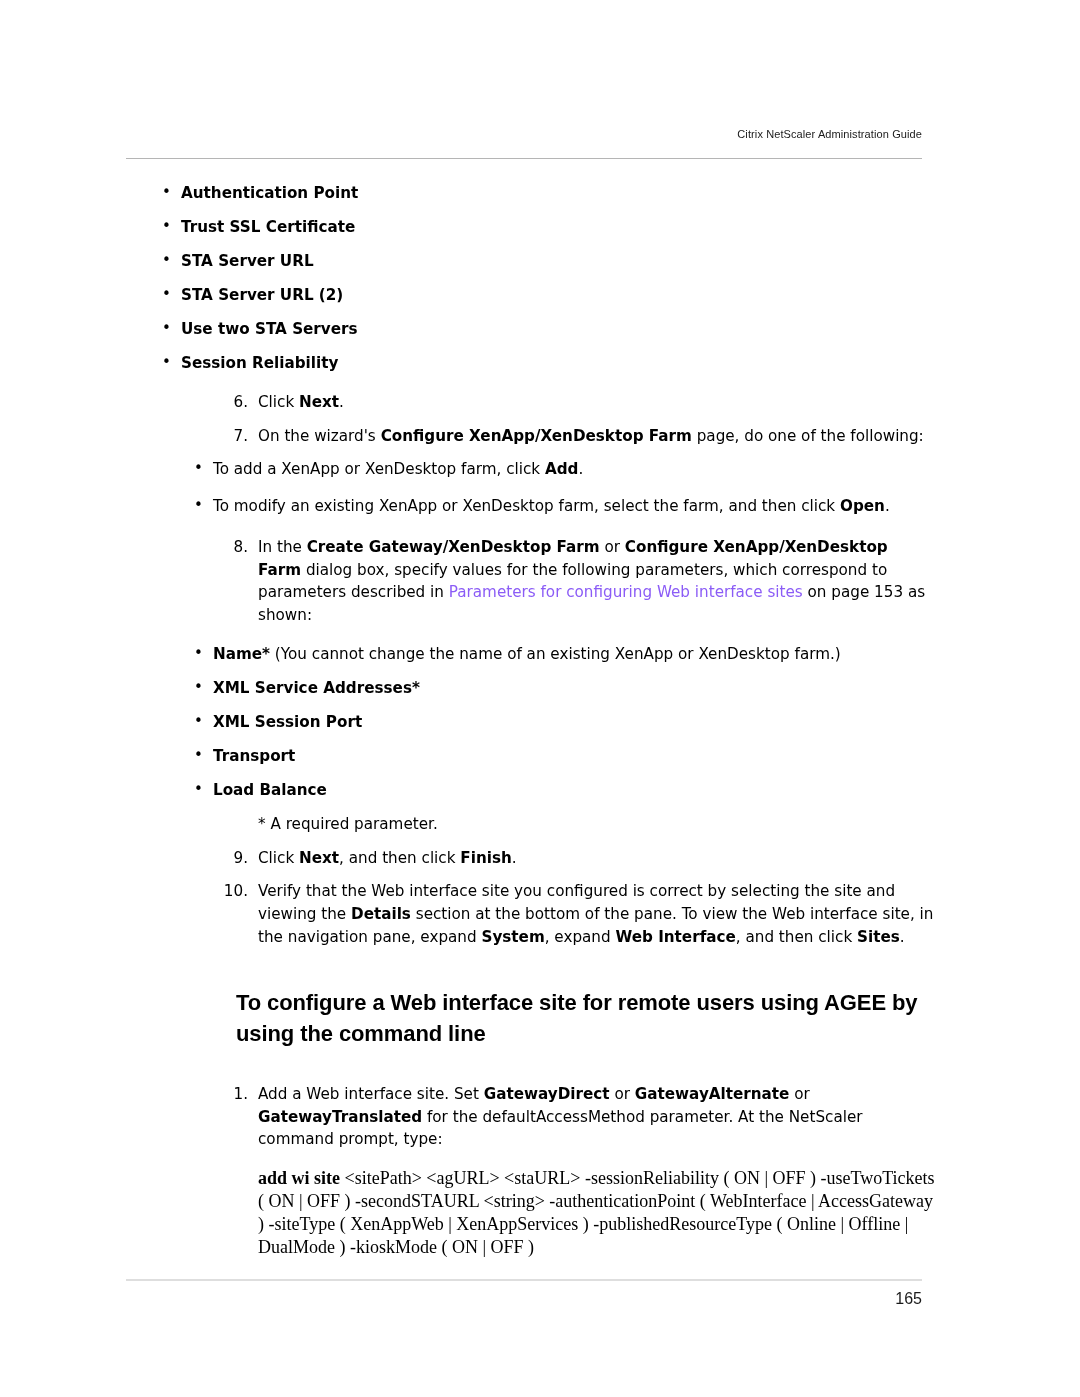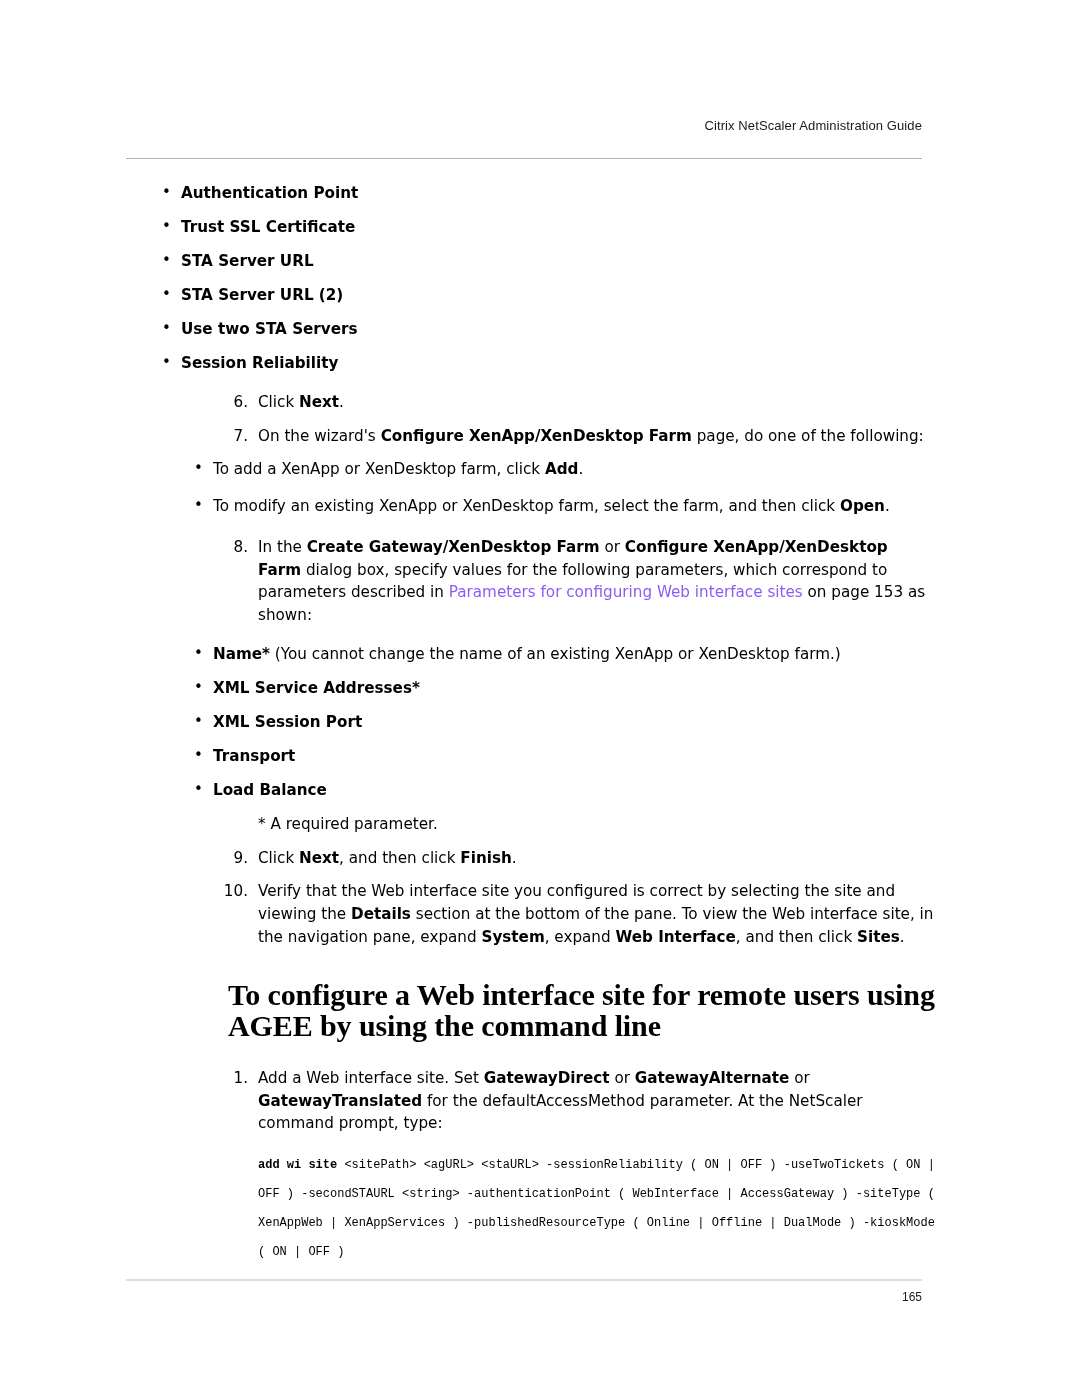--- a/index.html
+++ b/index.html
@@ -21,25 +21,25 @@
     left: 0; top: 0;
     width: 1080px;
     height: 1397px;
     overflow: hidden;
   }
 
   
   .page-header {
     position: absolute;
     left: 126px;
-    top: 118px;
+    top: 128px;
     width: 796px;
     text-align: right;
     font-family: "Liberation Sans", sans-serif;
-    font-size: 13px;
+    font-size: 11px;
     font-weight: 400;
     color: #1a1a1a;
     letter-spacing: 0.1px;
   }
   .header-rule {
     position: absolute;
     left: 126px;
     top: 158px;
     width: 796px;
     height: 1px;
@@ -114,61 +114,61 @@
   ol.steps > li > .txt { display: block; }
 
   
   .step-block {
     padding-left: 132px;
     margin: 0;
   }
 
   
   h2.section-head {
-    font-family: Liberation Serif, serif;
-    font-size: 30px;
+    font-family: Liberation Sans, sans-serif;
+    font-size: 22px;
     font-weight: 700;
     line-height: 31px;
     color: #000000;
-    margin: 0;
+    margin: 8px;
     padding: 0 0 0 102px;
     letter-spacing: -0.1px;
   }
 
   
   a.xref, .xref {
     color: #8b5cf6;
     text-decoration: none;
   }
 
   
   .cmd {
-    font-family: Liberation Mono, monospace;
-    font-size: 12px;
-    line-height: 29px;
+    font-family: Liberation Serif, serif;
+    font-size: 18px;
+    line-height: 23px;
   }
   .cmd .cmd-name { font-weight: 700; }
 
   
   .footer-rule {
     position: absolute;
     left: 126px;
     top: 1279px;
     width: 796px;
     height: 2px;
     background: #dedede;
   }
   .page-number {
     position: absolute;
     left: 126px;
     top: 1290px;
     width: 796px;
     text-align: right;
     font-family: "Liberation Sans", sans-serif;
-    font-size: 12px;
+    font-size: 16px;
     font-weight: 400;
     color: #1a1a1a;
   }
 
   
   .gap-sm { height: 5px; }
   .gap-md { height: 11px; }
   .gap-lg { height: 20px; }
   .gap-xl { height: 26px; }
 </style>

